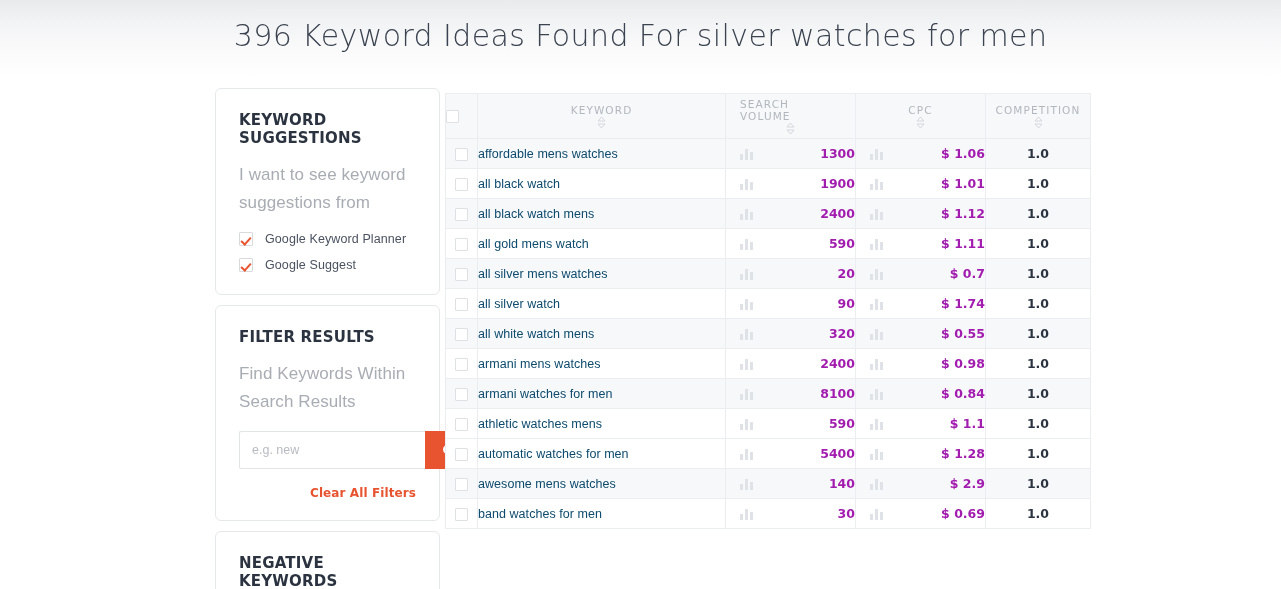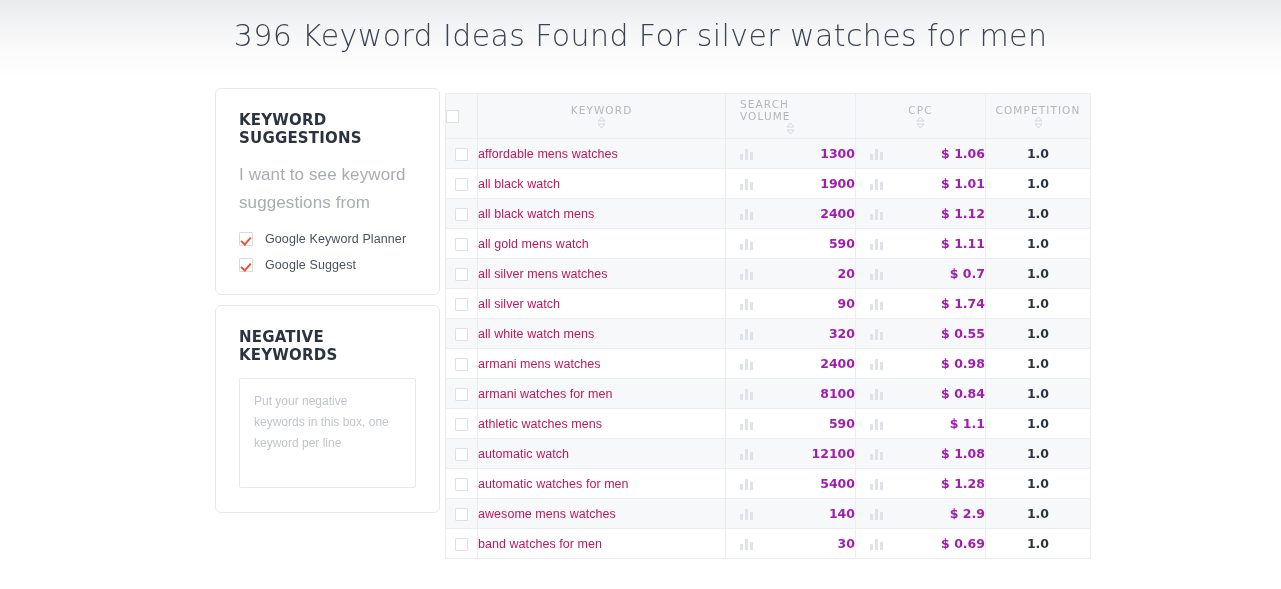--- a/index.html
+++ b/index.html
@@ -199,21 +199,21 @@
     display: inline-block;
     width: 13px; height: 13px;
     border: 1px solid #dee0e4;
     background: #fff;
     border-radius: 1px;
     vertical-align: middle;
   }
   td.kw-cell {
     padding-left: 14px;
     font-size: 12.5px;
-    color: #be185d;
+    color: #0c4a6e;
     letter-spacing: 0.05px;
     white-space: nowrap;
     overflow: hidden;
   }
   td.num-cell {
     padding: 0 34px 0 0;
     text-align: right;
     font-size: 12.5px;
     font-weight: bold;
     color: #a21caf;
@@ -252,20 +252,31 @@
       <div class="check-row">
         <span class="checkbox checked"></span>
         <span class="check-label">Google Keyword Planner</span>
       </div>
       <div class="check-row">
         <span class="checkbox checked"></span>
         <span class="check-label">Google Suggest</span>
       </div>
     </div>
 
+    <div class="card">
+      <div class="card-title">FILTER RESULTS</div>
+      <p class="card-sub">Find Keywords Within Search Results</p>
+
+      <div class="filter-row">
+        <input class="filter-input" type="text" placeholder="e.g. new" style="">
+        <button class="go-btn">GO</button>
+      </div>
+
+      <a class="clear-link" href="#">Clear All Filters</a>
+    </div>
 
     <div class="card">
       <div class="card-title">NEGATIVE KEYWORDS</div>
       <textarea class="neg-area" placeholder="Put your negative keywords in this box, one keyword per line" style=""></textarea>
     </div>
   </div>
 
   <div class="table-wrap">
     <table class="kw">
       <colgroup>
@@ -462,35 +473,20 @@
                 <rect x="5" y="1" width="3" height="11" fill="#dfe2e7"></rect>
                 <rect x="10" y="4" width="3" height="8" fill="#dfe2e7"></rect>
               </svg><span>590</span></td>
             <td class="num-cell"><svg class="spark" viewBox="0 0 14 12">
                 <rect x="0" y="6" width="3" height="6" fill="#dfe2e7"></rect>
                 <rect x="5" y="1" width="3" height="11" fill="#dfe2e7"></rect>
                 <rect x="10" y="4" width="3" height="8" fill="#dfe2e7"></rect>
               </svg><span>$ 1.1</span></td>
             <td class="cmp-cell">1.0</td>
           </tr>
-          <tr class="odd">
-            <td class="chk-cell"><span class="row-chk"></span></td>
-            <td class="kw-cell">automatic watch</td>
-            <td class="num-cell"><svg class="spark" viewBox="0 0 14 12">
-                <rect x="0" y="6" width="3" height="6" fill="#dfe2e7"></rect>
-                <rect x="5" y="1" width="3" height="11" fill="#dfe2e7"></rect>
-                <rect x="10" y="4" width="3" height="8" fill="#dfe2e7"></rect>
-              </svg><span>12100</span></td>
-            <td class="num-cell"><svg class="spark" viewBox="0 0 14 12">
-                <rect x="0" y="6" width="3" height="6" fill="#dfe2e7"></rect>
-                <rect x="5" y="1" width="3" height="11" fill="#dfe2e7"></rect>
-                <rect x="10" y="4" width="3" height="8" fill="#dfe2e7"></rect>
-              </svg><span>$ 1.08</span></td>
-            <td class="cmp-cell">1.0</td>
-          </tr>
           <tr class="even">
             <td class="chk-cell"><span class="row-chk"></span></td>
             <td class="kw-cell">automatic watches for men</td>
             <td class="num-cell"><svg class="spark" viewBox="0 0 14 12">
                 <rect x="0" y="6" width="3" height="6" fill="#dfe2e7"></rect>
                 <rect x="5" y="1" width="3" height="11" fill="#dfe2e7"></rect>
                 <rect x="10" y="4" width="3" height="8" fill="#dfe2e7"></rect>
               </svg><span>5400</span></td>
             <td class="num-cell"><svg class="spark" viewBox="0 0 14 12">
                 <rect x="0" y="6" width="3" height="6" fill="#dfe2e7"></rect>

